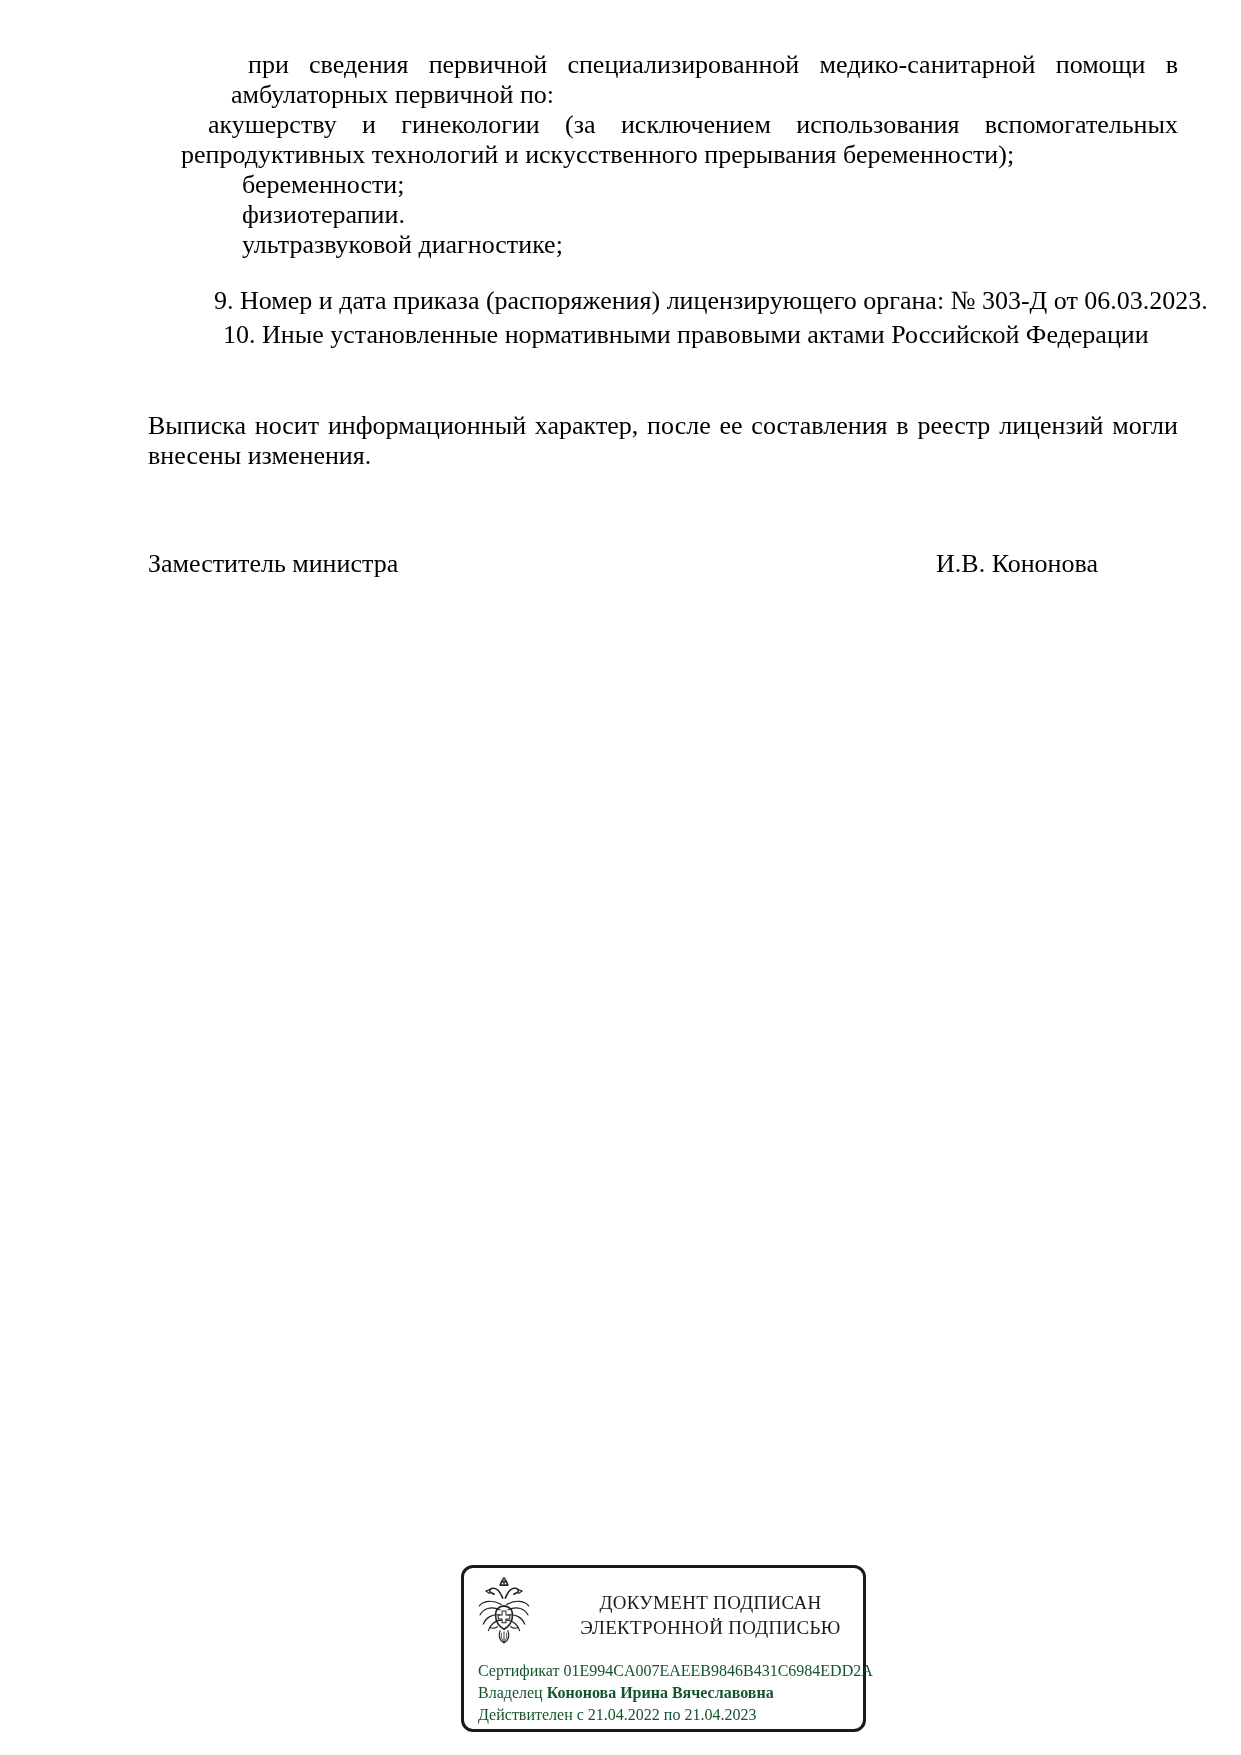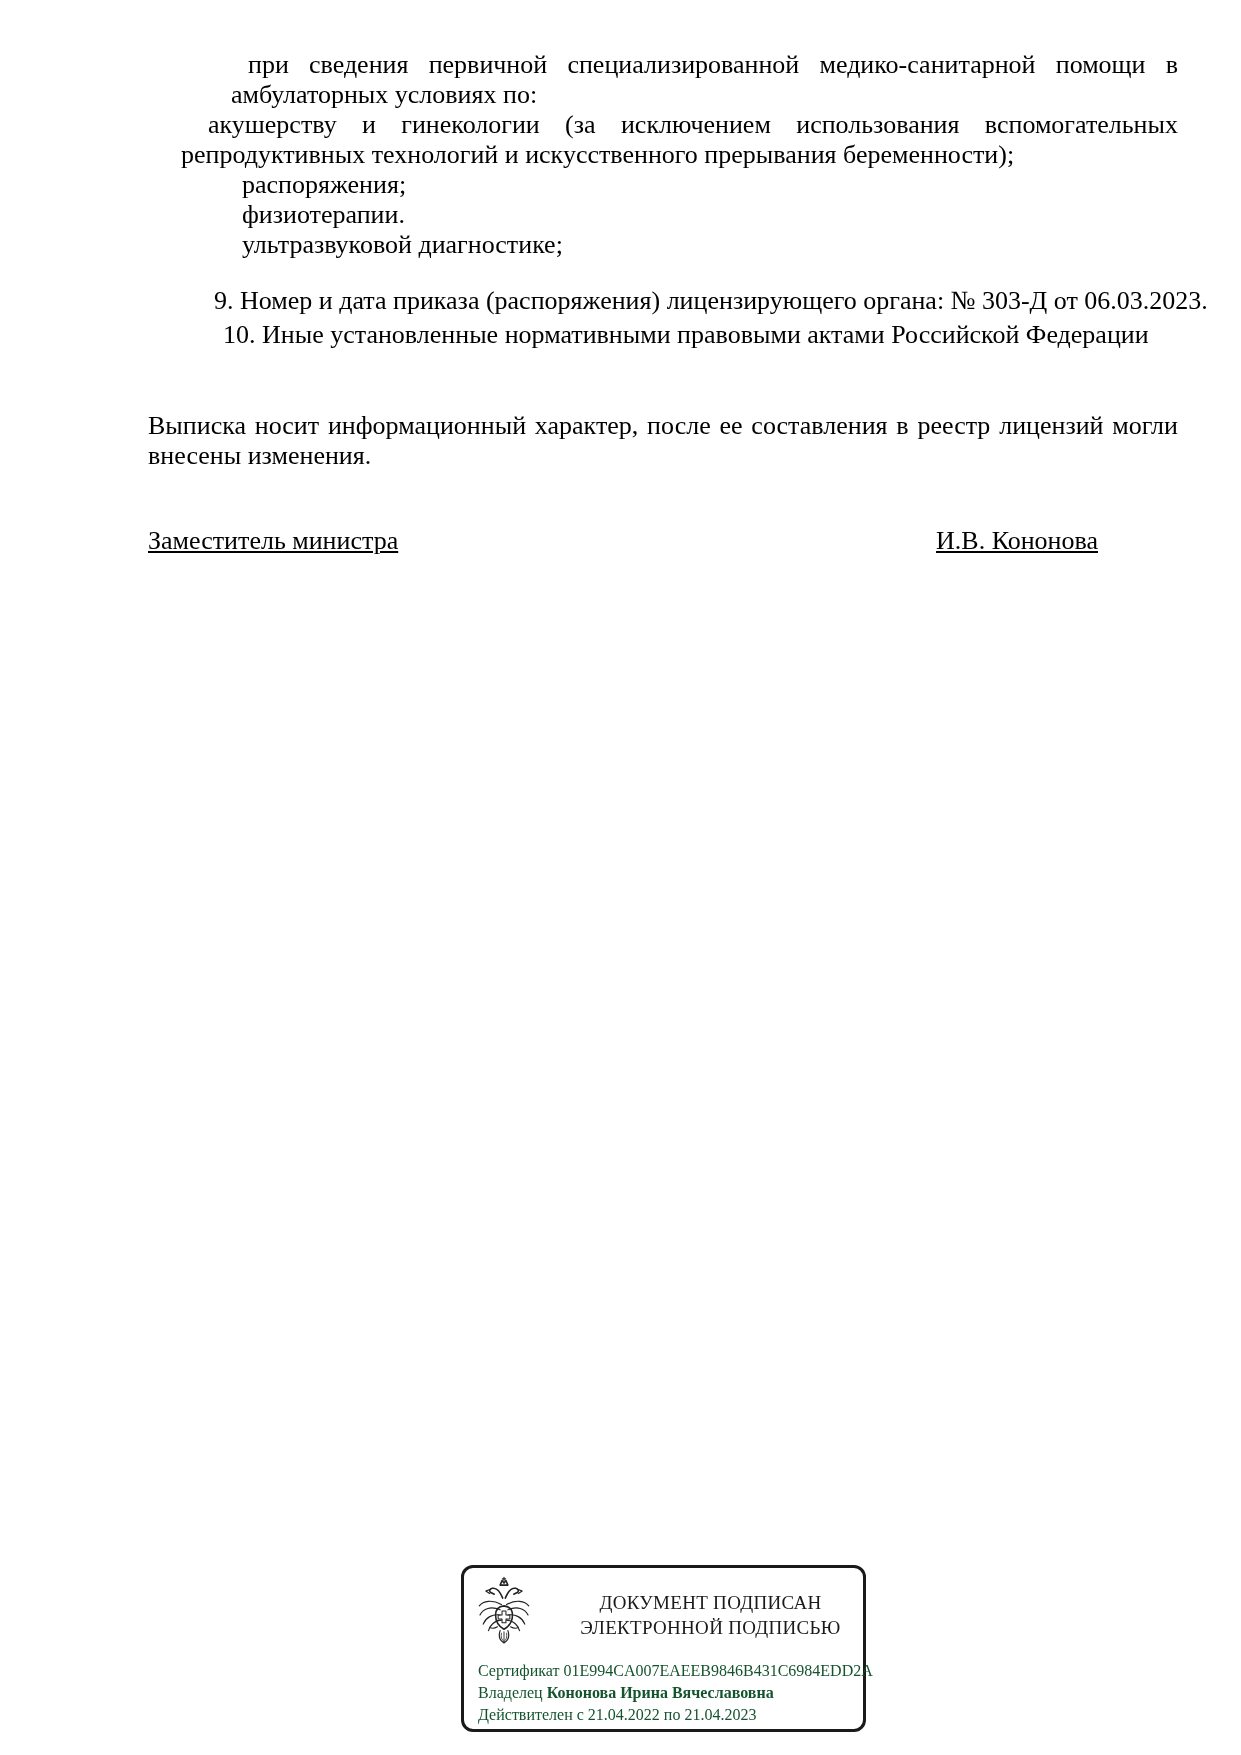--- a/index.html
+++ b/index.html
@@ -28,22 +28,22 @@
   .p2 { margin-left: 33px; }
   .p2 .first { text-indent: 27px; }
   .sub { margin-left: 67px; text-indent: 27px; }
 
   .item9 { margin-top: 26px; margin-left: 66px; white-space: nowrap; }
   .item10 { margin-top: 4px; margin-left: 75px; }
   .item10 .cont { margin-left: 29px; }
 
   .note { margin-top: 61px; }
   .sig {
-    margin-top: 55px;
-    display: flex; justify-content: space-between; align-items: baseline; text-decoration: underline;
+    margin-top: 78px;
+    display: flex; justify-content: space-between; align-items: baseline;
   }
   .sig .name { margin-right: 80px; }
 
   
   .stamp {
     position: absolute; left: 461px; top: 1565px;
     width: 405px; height: 167px;
     border: 3px solid #1a1a1a; border-radius: 12px;
     background: #ffffff; box-sizing: border-box;
   }
@@ -63,29 +63,29 @@
   .stamp-lines .bold { font-weight: bold; }
 </style>
 </head>
 <body>
 
 <div class="page">
   <div class="content">
 
     <div class="p1">
       <div class="jl first">при сведения первичной специализированной медико-санитарной помощи в</div>
-      <div class="ln">амбулаторных условиях по:</div>
+      <div class="ln">амбулаторных первичной по:</div>
     </div>
 
     <div class="p2">
       <div class="jl first">акушерству и гинекологии (за исключением использования вспомогательных</div>
       <div class="ln">репродуктивных технологий и искусственного прерывания беременности);</div>
     </div>
 
-    <div class="sub ln">распоряжения;</div>
+    <div class="sub ln">беременности;</div>
     <div class="sub ln">физиотерапии.</div>
     <div class="sub ln">ультразвуковой диагностике;</div>
 
     <div class="item9 ln">9. Номер и дата приказа (распоряжения) лицензирующего органа: № 303-Д от 06.03.2023.</div>
 
     <div class="item10">
       <div class="ln">10. Иные установленные нормативными правовыми актами Российской Федерации</div>
     </div>
 
     <div class="note">

